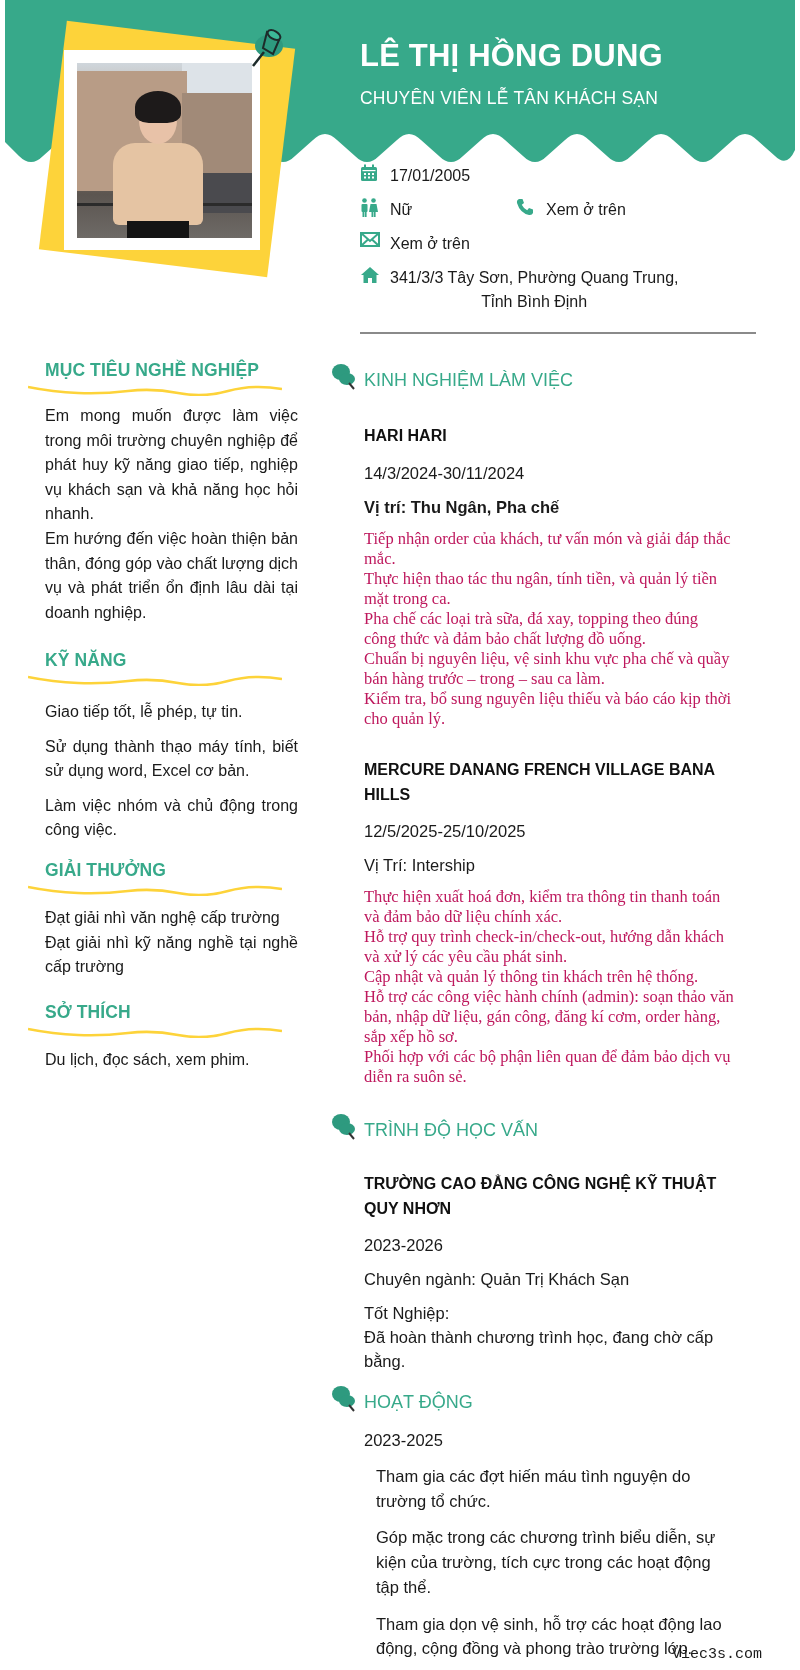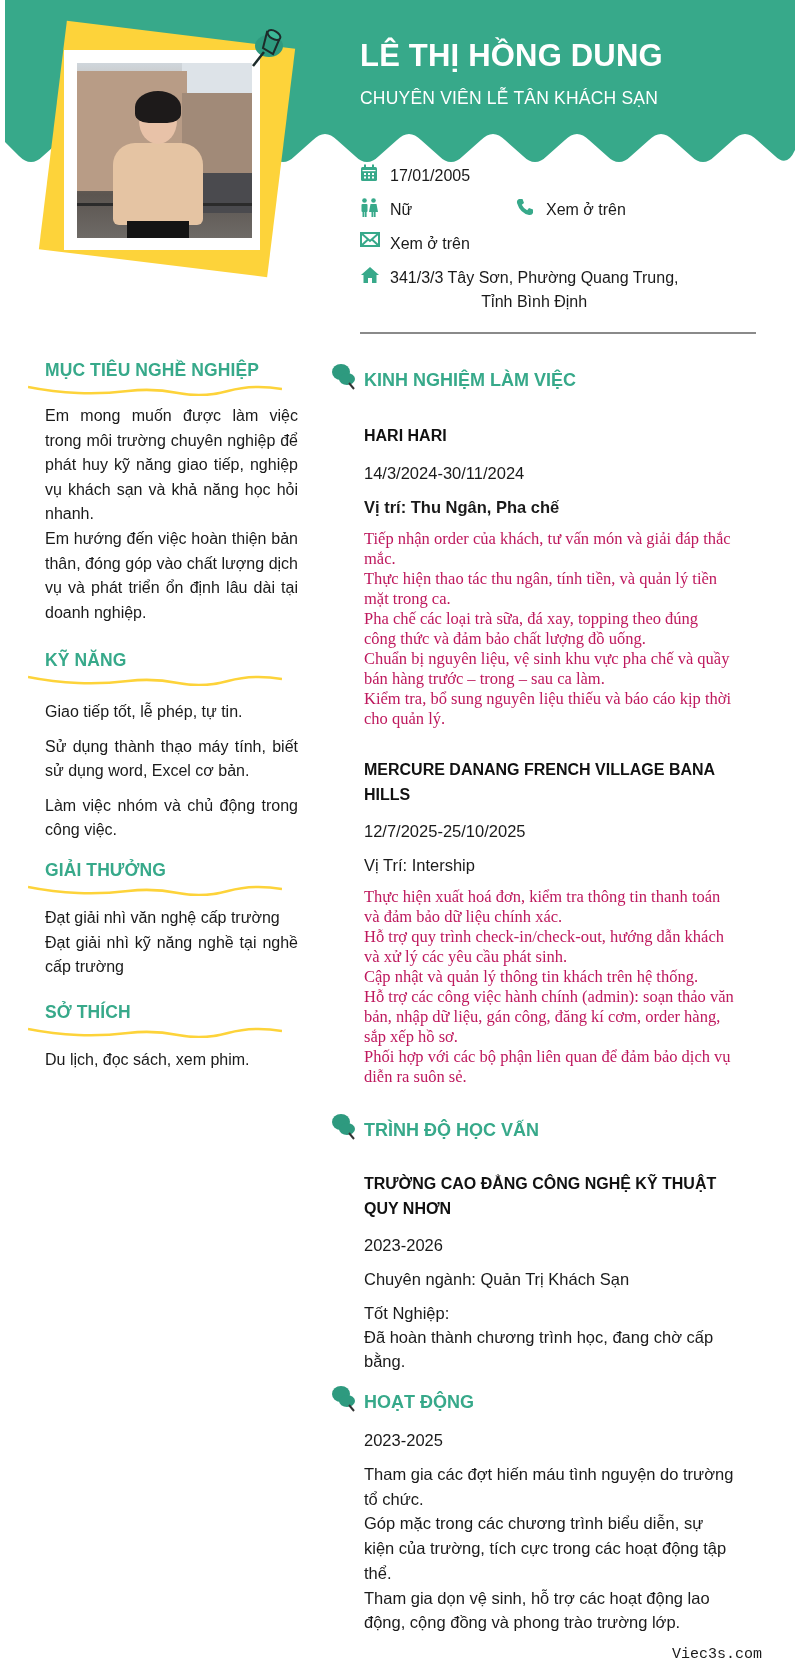--- a/index.html
+++ b/index.html
@@ -42,28 +42,28 @@
 
   
   .lsec-title { position: absolute; left: 45px; font-size: 17.5px; font-weight: bold; color: #37a98a; letter-spacing: 0.1px; }
   .wave { position: absolute; left: 28px; width: 254px; height: 12px; }
   .ltext { position: absolute; left: 45px; width: 253px; font-size: 16px; line-height: 24.6px; text-align: justify; color: #1a1a1a; }
   .ltext p { margin: 0; }
   .skill-p { margin-bottom: 10px !important; }
 
   
   .pin-sec { position: absolute; left: 330px; width: 26px; height: 28px; }
-  .rsec-title { position: absolute; left: 364px; font-size: 18px; font-weight: bold; color: #37a98a; }
+  .rsec-title { position: absolute; left: 364px; font-size: 18px; font-weight: normal; color: #37a98a; }
   .r-block { position: absolute; left: 364px; width: 370px; }
   .r-org { font-size: 16px; font-weight: bold; line-height: 24.5px; color: #111; }
   .r-line { font-size: 16.5px; line-height: 24px; color: #1a1a1a; }
   .r-serif { font-family: "Liberation Serif", "DejaVu Serif", serif; font-size: 16.5px; line-height: 20px; color: #be185d; }
   .r-serif p { margin: 0; }
   .act-text { font-size: 16.5px; line-height: 24.7px; color: #1a1a1a; }
-  .act-text p { margin: 0; }
+  .act-text p { margin: 12px; }
 
   .watermark { position: absolute; left: 672px; top: 1646px; font-family: "Liberation Mono", "DejaVu Sans Mono", monospace; font-size: 15px; color: #1a1a1a; }
 </style>
 </head>
 <body>
 
 <div class="hdr-green">
   <svg width="790" height="170" viewBox="0 0 790 170">
     <path fill="#37a98a" d="M0,0 H790 V150
       Q782,168 770,156 L752,140 Q740,128 728,140 L710,156 Q698,168 686,156 L668,140 Q656,128 644,140 L626,156 Q614,168 602,156 L584,140 Q572,128 560,140 L542,156 Q530,168 518,156 L500,140 Q488,128 476,140 L458,156 Q446,168 434,156 L416,140 Q404,128 392,140 L374,156 Q362,168 350,156 L332,140 Q320,128 308,140 L290,156 Q278,168 266,156 L248,140 Q236,128 224,140 L206,156 Q194,168 182,156 L164,140 Q152,128 140,140 L122,156 Q110,168 98,156 L80,140 Q68,128 56,140 L38,156 Q26,168 14,156 L0,142 Z"></path>
@@ -211,21 +211,21 @@
     <p>Tiếp nhận order của khách, tư vấn món và giải đáp thắc mắc.</p>
     <p>Thực hiện thao tác thu ngân, tính tiền, và quản lý tiền mặt trong ca.</p>
     <p>Pha chế các loại trà sữa, đá xay, topping theo đúng công thức và đảm bảo chất lượng đồ uống.</p>
     <p>Chuẩn bị nguyên liệu, vệ sinh khu vực pha chế và quầy bán hàng trước – trong – sau ca làm.</p>
     <p>Kiểm tra, bổ sung nguyên liệu thiếu và báo cáo kịp thời cho quản lý.</p>
   </div>
 </div>
 
 <div class="r-block" style="top:758px;">
   <div class="r-org">MERCURE DANANG FRENCH VILLAGE BANA HILLS</div>
-  <div class="r-line" style="margin-top:12px;">12/7/2025-25/10/2025</div>
+  <div class="r-line" style="margin-top:12px;">12/5/2025-25/10/2025</div>
   <div class="r-line" style="margin-top:10px;">Vị Trí: Intership</div>
   <div class="r-serif" style="margin-top:10px;">
     <p>Thực hiện xuất hoá đơn, kiểm tra thông tin thanh toán và đảm bảo dữ liệu chính xác.</p>
     <p>Hỗ trợ quy trình check-in/check-out, hướng dẫn khách và xử lý các yêu cầu phát sinh.</p>
     <p>Cập nhật và quản lý thông tin khách trên hệ thống.</p>
     <p>Hỗ trợ các công việc hành chính (admin): soạn thảo văn bản, nhập dữ liệu, gán công, đăng kí cơm, order hàng, sắp xếp hồ sơ.</p>
     <p>Phối hợp với các bộ phận liên quan để đảm bảo dịch vụ diễn ra suôn sẻ.</p>
   </div>
 </div>
 

